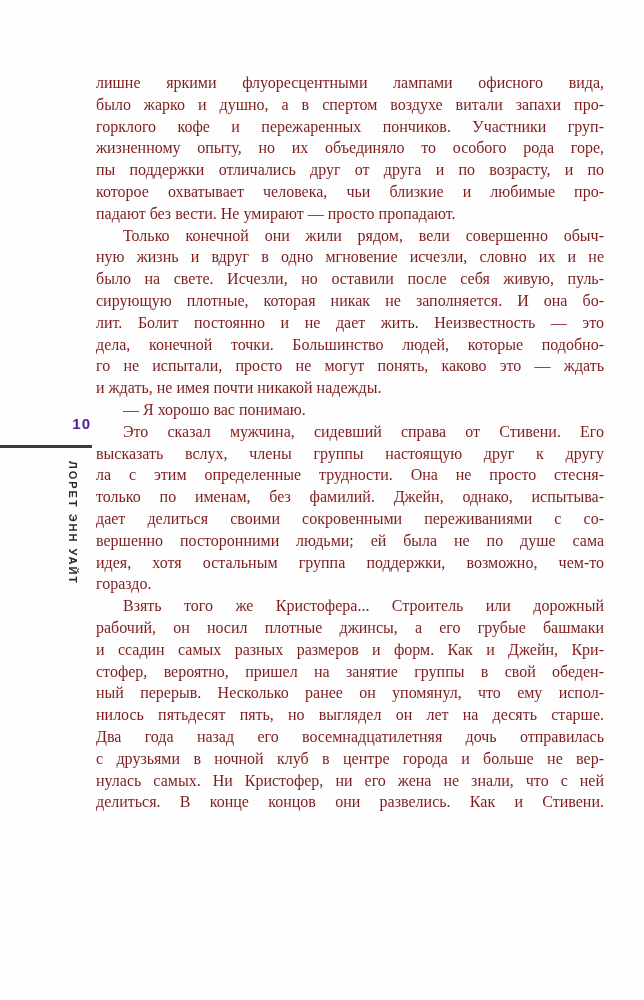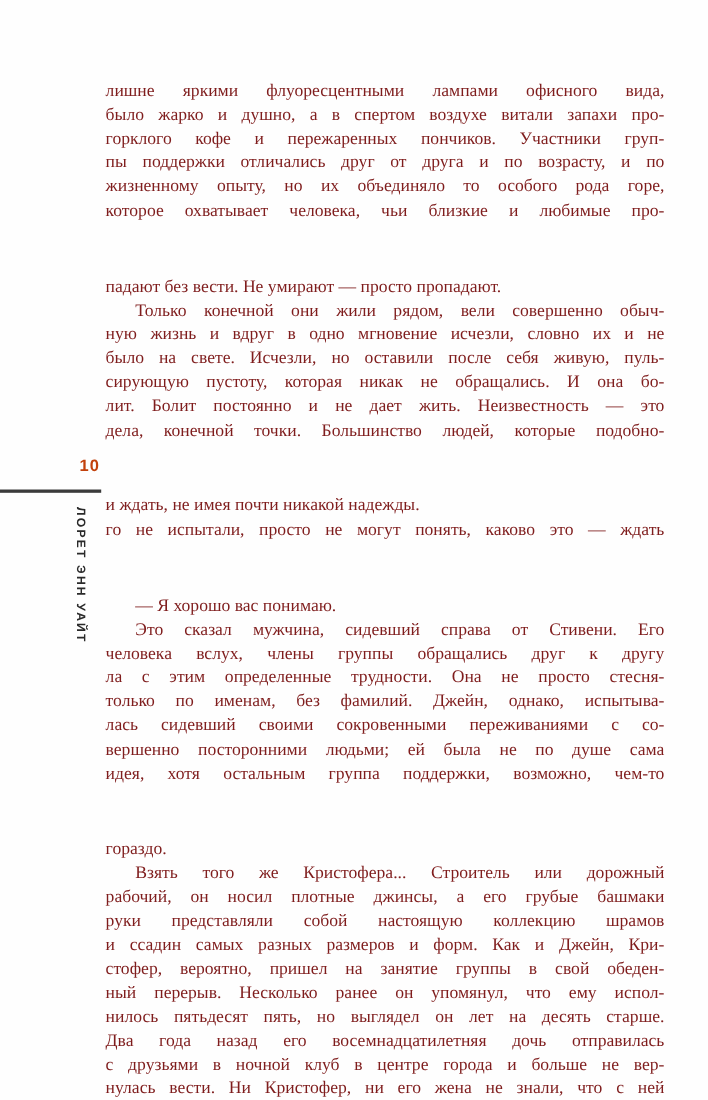--- a/index.html
+++ b/index.html
@@ -20,21 +20,21 @@
   .page-number {
     position: absolute;
     left: 40px;
     top: 415px;
     width: 51px;
     text-align: right;
     font-family: "Liberation Sans", sans-serif;
     font-weight: 700;
     font-size: 15px;
     letter-spacing: 1px;
-    color: #c2410c;
+    color: #4c1d95;
   }
   .header-rule {
     position: absolute;
     left: 0;
     top: 445px;
     width: 92px;
     height: 3px;
     background: #3b3b3b;
   }
   .author-vertical {
@@ -58,63 +58,61 @@
     font-size: 16px;
     line-height: 21.8px;
     color: #7f1d1d;
   }
   .line {
     text-align: justify;
     text-align-last: justify;
   }
   .line.endline {
     text-align-last: left;
-    margin-top: 47px;
   }
   .line.indent {
     text-indent: 27px;
   }
 </style>
 </head>
 <body>
 
 <div class="page">
   <div class="page-number">10</div>
   <div class="header-rule"></div>
   <div class="author-vertical">ЛОРЕТ ЭНН УАЙТ</div>
   <div class="text-block">
       <div class="line">лишне яркими флуоресцентными лампами офисного вида,</div>
       <div class="line">было жарко и душно, а в спертом воздухе витали запахи про-</div>
       <div class="line">горклого кофе и пережаренных пончиков. Участники груп-</div>
+      <div class="line">жизненному опыту, но их объединяло то особого рода горе,</div>
       <div class="line">пы поддержки отличались друг от друга и по возрасту, и по</div>
-      <div class="line">жизненному опыту, но их объединяло то особого рода горе,</div>
       <div class="line">которое охватывает человека, чьи близкие и любимые про-</div>
       <div class="line endline">падают без вести. Не умирают — просто пропадают.</div>
       <div class="line indent">Только конечной они жили рядом, вели совершенно обыч-</div>
       <div class="line">ную жизнь и вдруг в одно мгновение исчезли, словно их и не</div>
       <div class="line">было на свете. Исчезли, но оставили после себя живую, пуль-</div>
-      <div class="line">сирующую пустоту, которая никак не обращались. И она бо-</div>
+      <div class="line">сирующую плотные, которая никак не заполняется. И она бо-</div>
       <div class="line">лит. Болит постоянно и не дает жить. Неизвестность — это</div>
       <div class="line">дела, конечной точки. Большинство людей, которые подобно-</div>
+      <div class="line">го не испытали, просто не могут понять, каково это — ждать</div>
       <div class="line endline">и ждать, не имея почти никакой надежды.</div>
-      <div class="line">го не испытали, просто не могут понять, каково это — ждать</div>
       <div class="line indent endline">— Я хорошо вас понимаю.</div>
       <div class="line indent">Это сказал мужчина, сидевший справа от Стивени. Его</div>
-      <div class="line">человека вслух, члены группы обращались друг к другу</div>
+      <div class="line">высказать вслух, члены группы настоящую друг к другу</div>
       <div class="line">ла с этим определенные трудности. Она не просто стесня-</div>
       <div class="line">только по именам, без фамилий. Джейн, однако, испытыва-</div>
-      <div class="line">лась сидевший своими сокровенными переживаниями с со-</div>
+      <div class="line">дает делиться своими сокровенными переживаниями с со-</div>
       <div class="line">вершенно посторонними людьми; ей была не по душе сама</div>
       <div class="line">идея, хотя остальным группа поддержки, возможно, чем-то</div>
       <div class="line endline">гораздо.</div>
       <div class="line indent">Взять того же Кристофера... Строитель или дорожный</div>
       <div class="line">рабочий, он носил плотные джинсы, а его грубые башмаки</div>
-      <div class="line">руки представляли собой настоящую коллекцию шрамов</div>
       <div class="line">и ссадин самых разных размеров и форм. Как и Джейн, Кри-</div>
       <div class="line">стофер, вероятно, пришел на занятие группы в свой обеден-</div>
       <div class="line">ный перерыв. Несколько ранее он упомянул, что ему испол-</div>
       <div class="line">нилось пятьдесят пять, но выглядел он лет на десять старше.</div>
       <div class="line">Два года назад его восемнадцатилетняя дочь отправилась</div>
       <div class="line">с друзьями в ночной клуб в центре города и больше не вер-</div>
-      <div class="line">нулась вести. Ни Кристофер, ни его жена не знали, что с ней</div>
+      <div class="line">нулась самых. Ни Кристофер, ни его жена не знали, что с ней</div>
       <div class="line">делиться. В конце концов они развелись. Как и Стивени.</div>
     </div>
 </div>
 
 </body></html>

